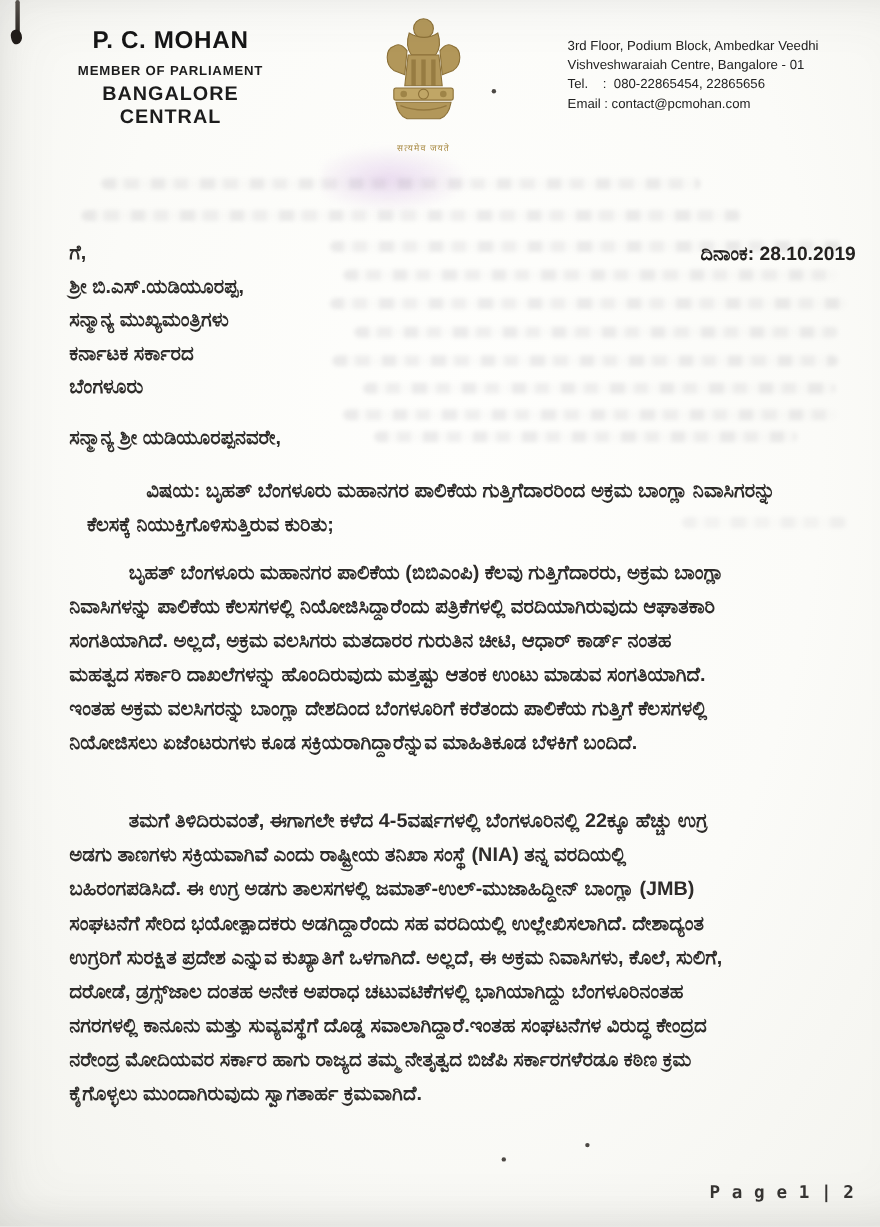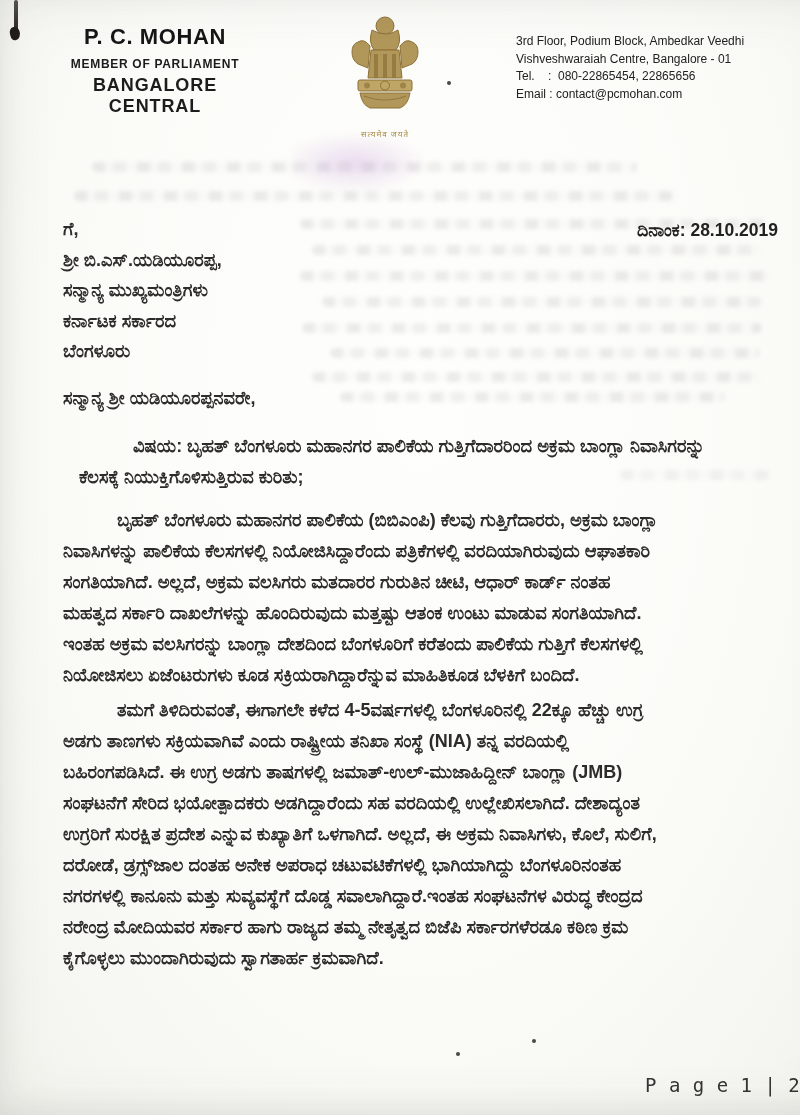--- a/index.html
+++ b/index.html
@@ -43,26 +43,26 @@
   .dot{position:absolute;width:4px;height:4px;border-radius:50%;background:#4c4844;}
 
   
   .kn{font-weight:600;}
   .date-line{position:absolute;left:480px;top:180px;width:298px;text-align:right;font-size:17.5px;font-weight:700;color:#242220;margin-top:40px;}
   .addressee{position:absolute;left:63px;top:214px;font-size:18px;}
   .addressee .tline{line-height:30.5px;white-space:nowrap;}
   .salutation{position:absolute;left:63px;top:388px;font-size:18px;white-space:nowrap;}
   .subject{position:absolute;left:63px;top:431px;width:716px;font-size:18px;margin-left:16px;}
   .para1{position:absolute;left:63px;top:505px;width:716px;font-size:18px;}
-  .para2{position:absolute;left:63px;top:695px;width:716px;font-size:18px;}
+  .para2{position:absolute;left:63px;top:731px;width:716px;font-size:18px;}
   .subject .tline,.para1 .tline,.para2 .tline{line-height:31px;white-space:nowrap;overflow:hidden;}
   .indent-first .tline:first-child{padding-left:54px;}
 
   .page-footer{position:absolute;left:645px;top:1074px;font-family:"DejaVu Sans Mono", monospace;
-    font-size:19px;font-weight:400;letter-spacing:0.5px;color:#363432;white-space:pre;}
+    font-size:16px;font-weight:700;letter-spacing:0.5px;color:#363432;white-space:pre;}
 </style>
 </head>
 <body>
 
 <div class="page">
 
   <div class="pen-mark"></div>
   <div class="pen-blob"></div>
   <div class="smudge-pink"></div>
   <div class="dot" style="left:447px;top:81px;"></div>
@@ -143,21 +143,21 @@
       <div class="tline">ನಿವಾಸಿಗಳನ್ನು ಪಾಲಿಕೆಯ ಕೆಲಸಗಳಲ್ಲಿ ನಿಯೋಜಿಸಿದ್ದಾರೆಂದು ಪತ್ರಿಕೆಗಳಲ್ಲಿ ವರದಿಯಾಗಿರುವುದು ಆಘಾತಕಾರಿ</div>
       <div class="tline">ಸಂಗತಿಯಾಗಿದೆ. ಅಲ್ಲದೆ, ಅಕ್ರಮ ವಲಸಿಗರು ಮತದಾರರ ಗುರುತಿನ ಚೀಟಿ, ಆಧಾರ್ ಕಾರ್ಡ್ ನಂತಹ</div>
       <div class="tline">ಮಹತ್ವದ ಸರ್ಕಾರಿ ದಾಖಲೆಗಳನ್ನು ಹೊಂದಿರುವುದು ಮತ್ತಷ್ಟು ಆತಂಕ ಉಂಟು ಮಾಡುವ ಸಂಗತಿಯಾಗಿದೆ.</div>
       <div class="tline">ಇಂತಹ ಅಕ್ರಮ ವಲಸಿಗರನ್ನು ಬಾಂಗ್ಲಾ ದೇಶದಿಂದ ಬೆಂಗಳೂರಿಗೆ ಕರೆತಂದು ಪಾಲಿಕೆಯ ಗುತ್ತಿಗೆ ಕೆಲಸಗಳಲ್ಲಿ</div>
       <div class="tline">ನಿಯೋಜಿಸಲು ಏಜೆಂಟರುಗಳು ಕೂಡ ಸಕ್ರಿಯರಾಗಿದ್ದಾರೆನ್ನುವ ಮಾಹಿತಿಕೂಡ ಬೆಳಕಿಗೆ ಬಂದಿದೆ.</div>
     </div>
 
   <div class="para2 kn indent-first">
       <div class="tline">ತಮಗೆ ತಿಳಿದಿರುವಂತೆ, ಈಗಾಗಲೇ ಕಳೆದ 4-5ವರ್ಷಗಳಲ್ಲಿ ಬೆಂಗಳೂರಿನಲ್ಲಿ 22ಕ್ಕೂ ಹೆಚ್ಚು ಉಗ್ರ</div>
       <div class="tline">ಅಡಗು ತಾಣಗಳು ಸಕ್ರಿಯವಾಗಿವೆ ಎಂದು ರಾಷ್ಟ್ರೀಯ ತನಿಖಾ ಸಂಸ್ಥೆ (NIA) ತನ್ನ ವರದಿಯಲ್ಲಿ</div>
-      <div class="tline">ಬಹಿರಂಗಪಡಿಸಿದೆ. ಈ ಉಗ್ರ ಅಡಗು ತಾಷಗಳಲ್ಲಿ ಜಮಾತ್-ಉಲ್-ಮುಜಾಹಿದ್ದೀನ್ ಬಾಂಗ್ಲಾ (JMB)</div>
+      <div class="tline">ಬಹಿರಂಗಪಡಿಸಿದೆ. ಈ ಉಗ್ರ ಅಡಗು ತಾಲಸಗಳಲ್ಲಿ ಜಮಾತ್-ಉಲ್-ಮುಜಾಹಿದ್ದೀನ್ ಬಾಂಗ್ಲಾ (JMB)</div>
       <div class="tline">ಸಂಘಟನೆಗೆ ಸೇರಿದ ಭಯೋತ್ಪಾದಕರು ಅಡಗಿದ್ದಾರೆಂದು ಸಹ ವರದಿಯಲ್ಲಿ ಉಲ್ಲೇಖಿಸಲಾಗಿದೆ. ದೇಶಾದ್ಯಂತ</div>
       <div class="tline">ಉಗ್ರರಿಗೆ ಸುರಕ್ಷಿತ ಪ್ರದೇಶ ಎನ್ನುವ ಕುಖ್ಯಾತಿಗೆ ಒಳಗಾಗಿದೆ. ಅಲ್ಲದೆ, ಈ ಅಕ್ರಮ ನಿವಾಸಿಗಳು, ಕೊಲೆ, ಸುಲಿಗೆ,</div>
       <div class="tline">ದರೋಡೆ, ಡ್ರಗ್ಸ್‌ಜಾಲ ದಂತಹ ಅನೇಕ ಅಪರಾಧ ಚಟುವಟಿಕೆಗಳಲ್ಲಿ ಭಾಗಿಯಾಗಿದ್ದು ಬೆಂಗಳೂರಿನಂತಹ</div>
       <div class="tline">ನಗರಗಳಲ್ಲಿ ಕಾನೂನು ಮತ್ತು ಸುವ್ಯವಸ್ಥೆಗೆ ದೊಡ್ಡ ಸವಾಲಾಗಿದ್ದಾರೆ.ಇಂತಹ ಸಂಘಟನೆಗಳ ವಿರುದ್ಧ ಕೇಂದ್ರದ</div>
       <div class="tline">ನರೇಂದ್ರ ಮೋದಿಯವರ ಸರ್ಕಾರ ಹಾಗು ರಾಜ್ಯದ ತಮ್ಮ ನೇತೃತ್ವದ ಬಿಜೆಪಿ ಸರ್ಕಾರಗಳೆರಡೂ ಕಠಿಣ ಕ್ರಮ</div>
       <div class="tline">ಕೈಗೊಳ್ಳಲು ಮುಂದಾಗಿರುವುದು ಸ್ವಾಗತಾರ್ಹ ಕ್ರಮವಾಗಿದೆ.</div>
     </div>
 
   <div class="page-footer">P a g e 1 | 2</div>
 

